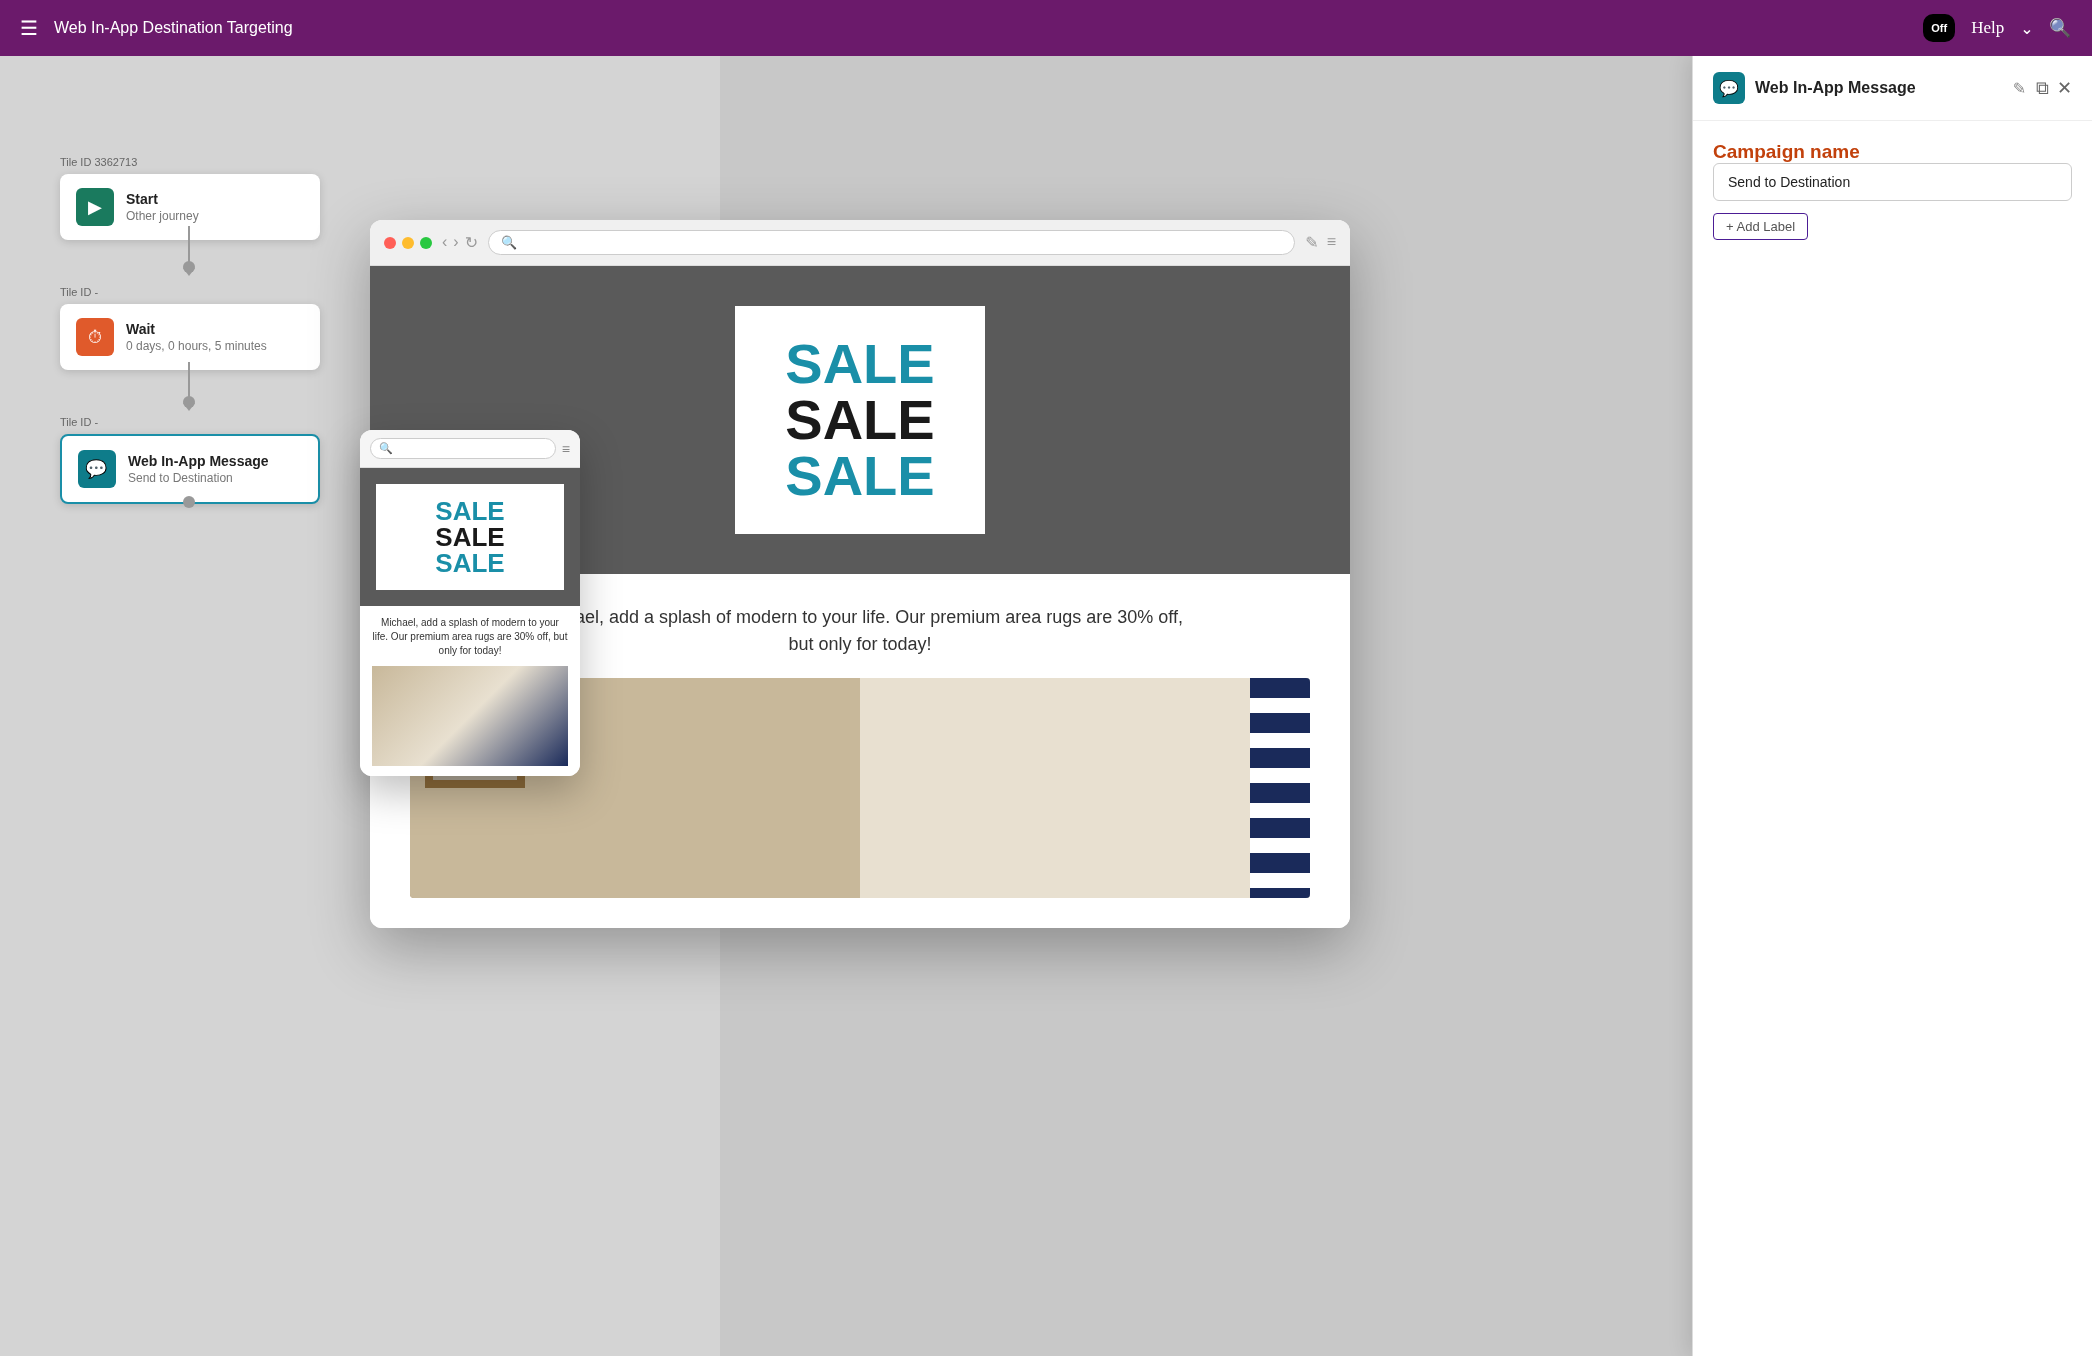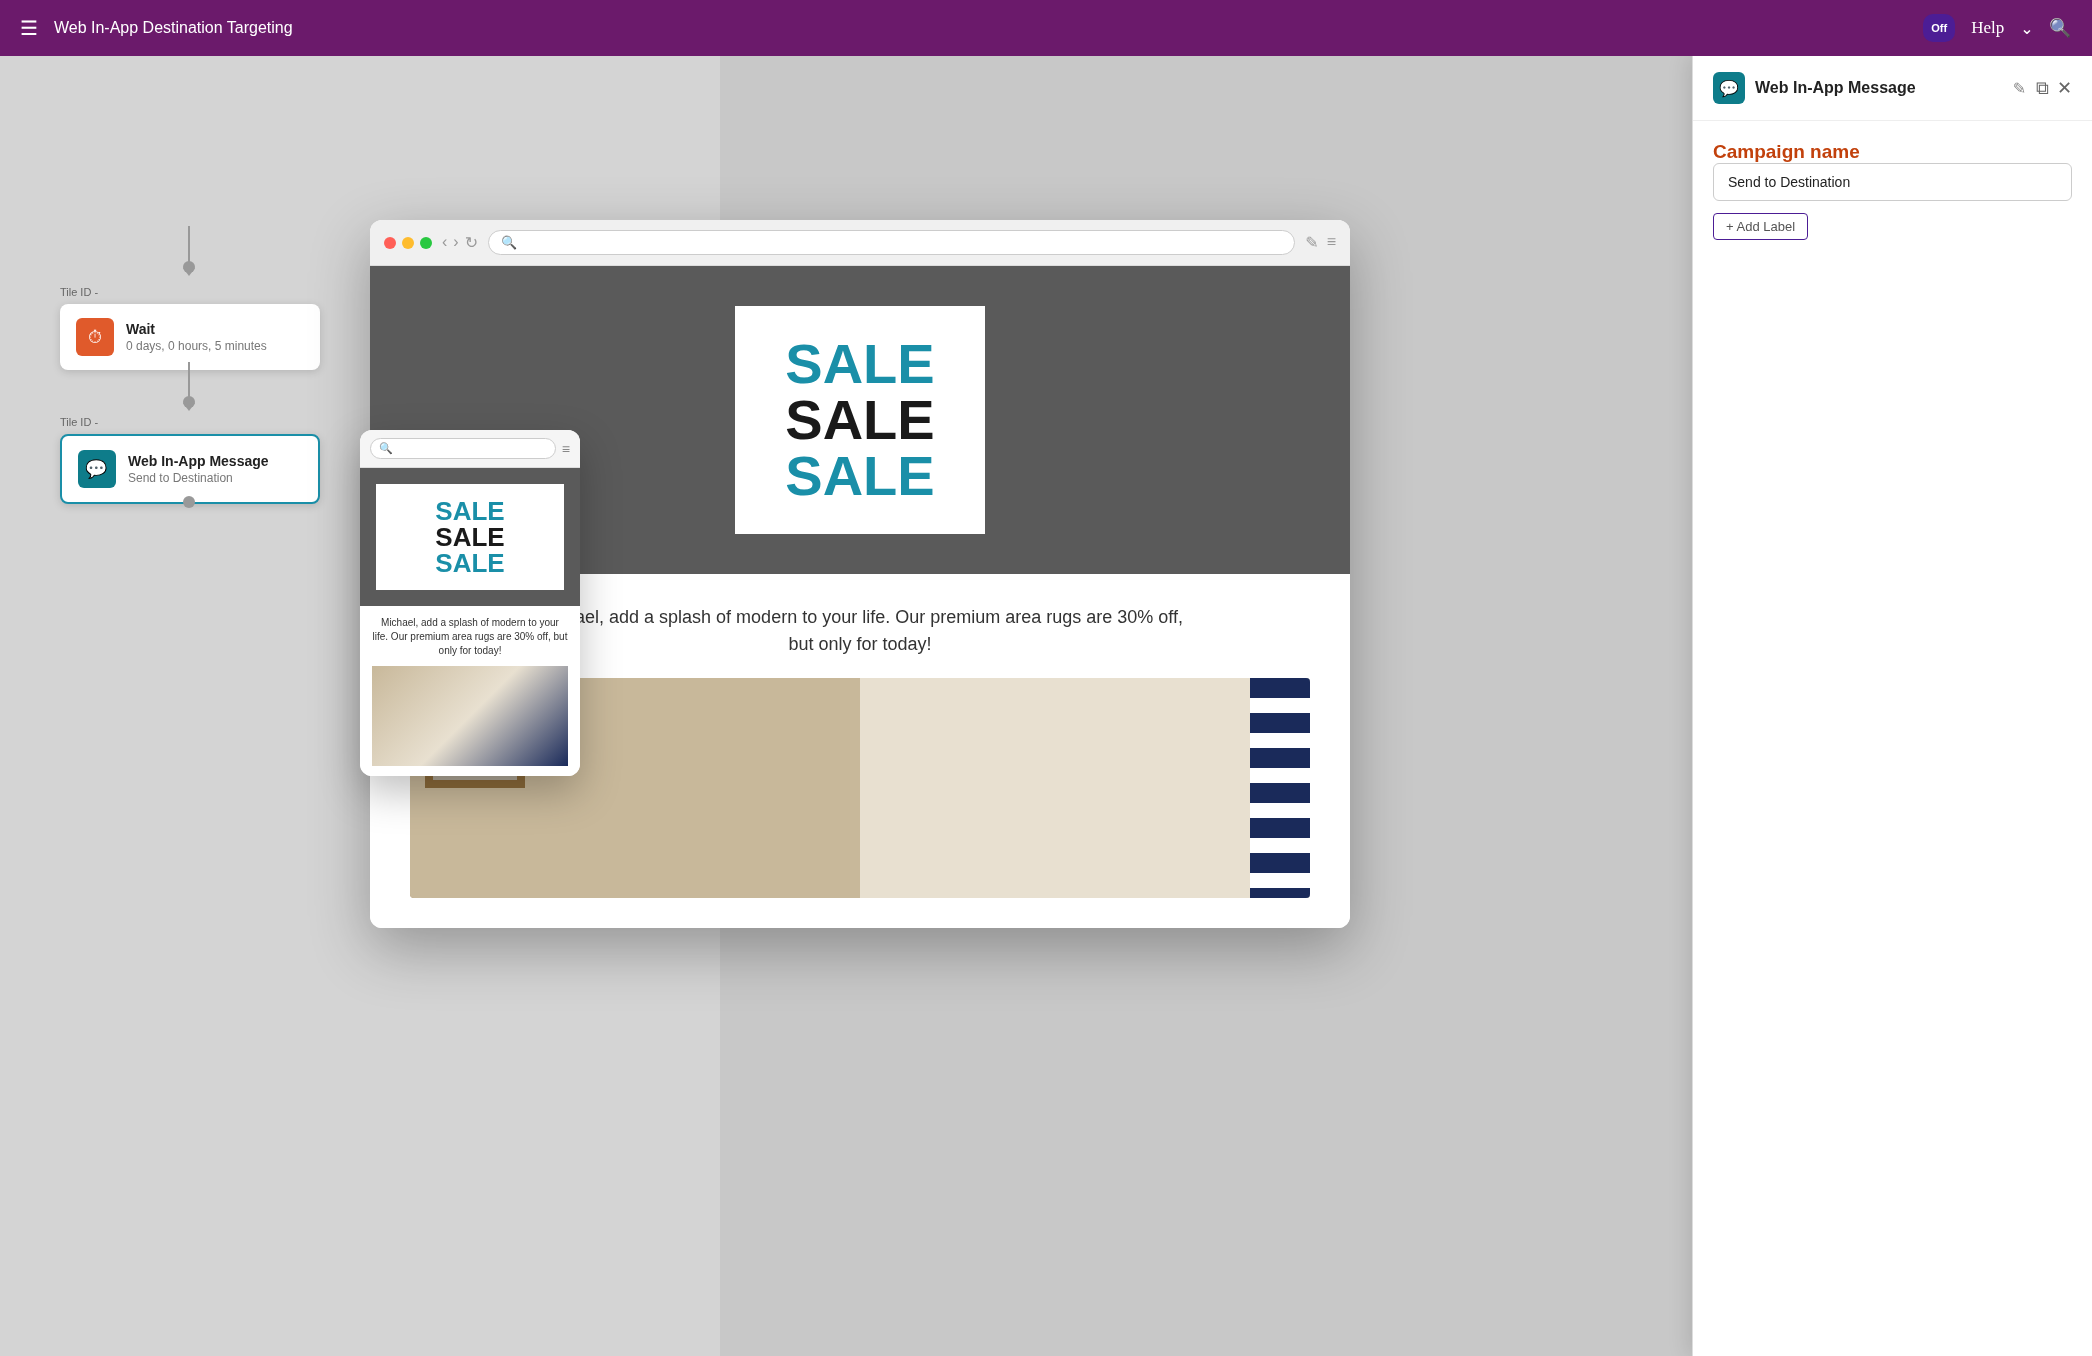--- a/index.html
+++ b/index.html
@@ -13,21 +13,21 @@
       background: #6b1a6b;
       display: flex;
       align-items: center;
       padding: 0 20px;
       gap: 16px;
       z-index: 100;
     }
     .nav-hamburger { color: white; font-size: 20px; cursor: pointer; }
     .nav-title { color: white; font-size: 16px; font-weight: 500; flex: 1; }
     .nav-badge {
-      background: #4c1d95;
+      background: #000000;
       color: white;
       font-size: 11px;
       padding: 8px 8px;
       border-radius: 10px;
       font-weight: 600;
     }
     .nav-right { display: flex; align-items: center; gap: 16px; color: white; }
     .nav-help { cursor: pointer; font-size: 17px; font-family: Liberation Serif, serif; }
     .nav-search-icon { cursor: pointer; font-size: 18px; }
 
@@ -324,20 +324,30 @@
   <span class="nav-badge">Off</span>
   <div class="nav-right">
     <span class="nav-help">Help</span>
     <span>⌄</span>
     <span class="nav-search-icon">🔍</span>
   </div>
 </nav>
 
 <div class="journey-canvas">
 
+  <div class="journey-node-wrapper" style="top: 100px;">
+    <div class="tile-id-label">Tile ID 3362713</div>
+    <div class="journey-node">
+      <div class="node-icon green">▶</div>
+      <div>
+        <div class="node-text-primary">Start</div>
+        <div class="node-text-secondary">Other journey</div>
+      </div>
+    </div>
+  </div>
 
   <div class="connector-line" style="top: 170px; height: 40px;"></div>
   <div class="connector-dot" style="top: 205px;"></div>
   <div class="connector-arrow" style="top: 212px;"></div>
 
   <div class="journey-node-wrapper" style="top: 230px;">
     <div class="tile-id-label">Tile ID -</div>
     <div class="journey-node">
       <div class="node-icon orange">⏱</div>
       <div>

